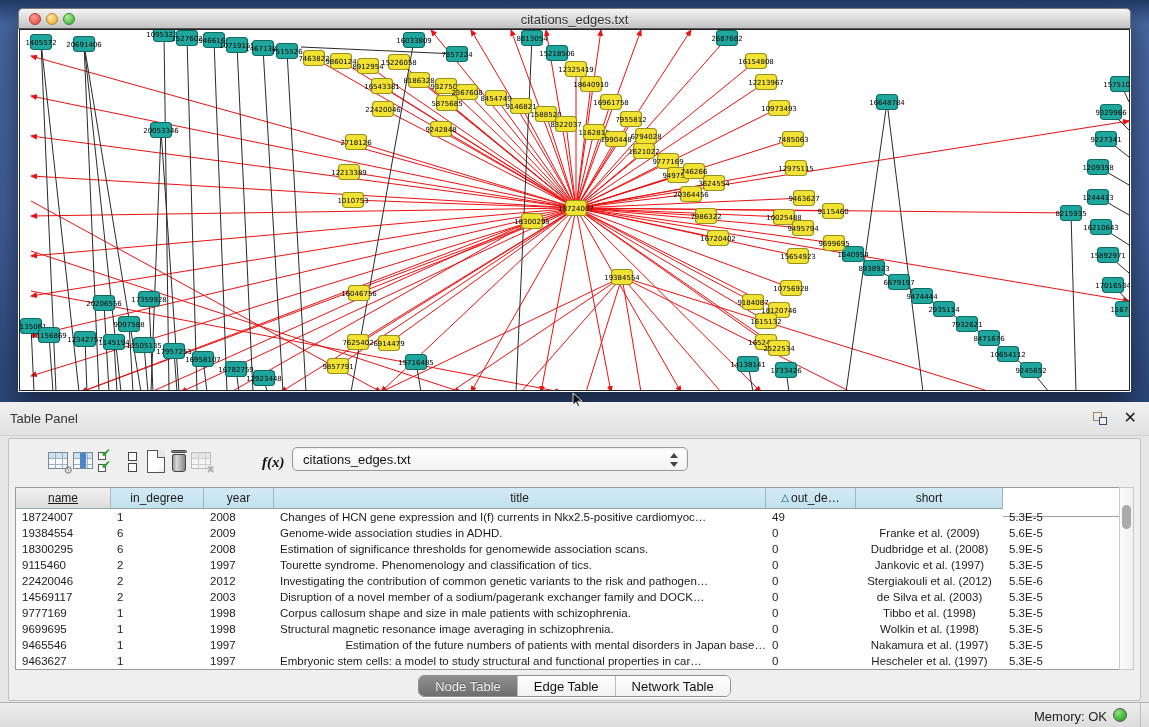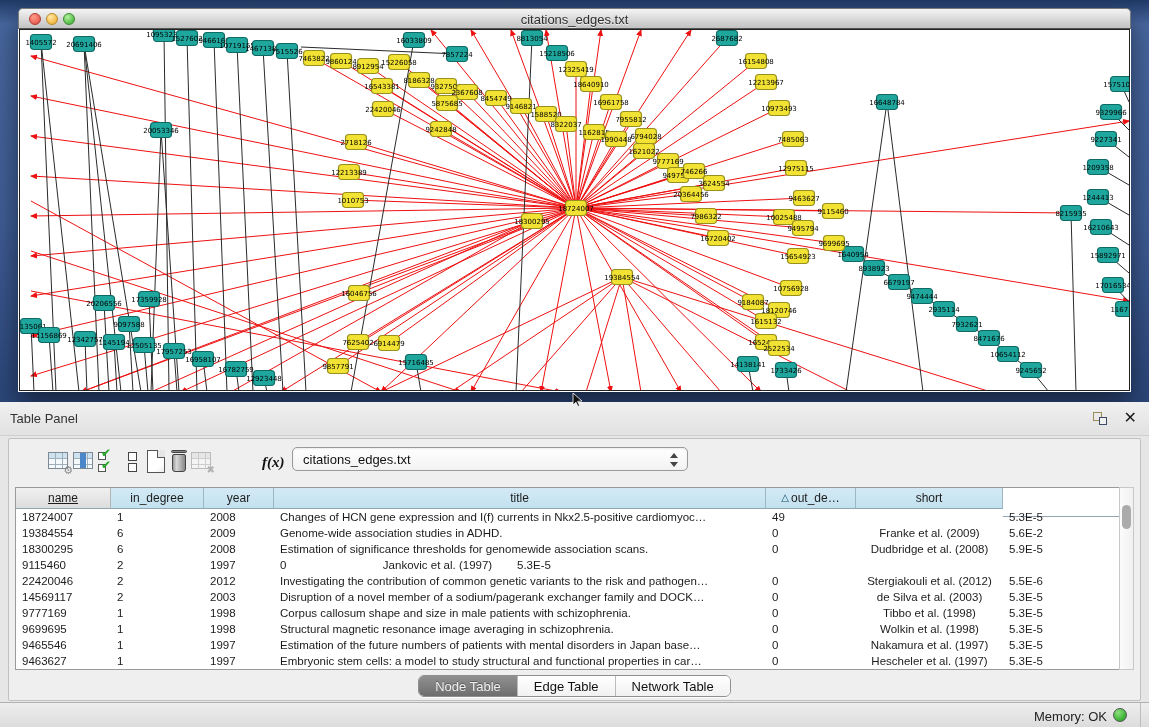--- a/index.html
+++ b/index.html
@@ -776,35 +776,36 @@
             <div class="t-cell center" style="width: 147px; margin-top: 38px;">Yano et al. (2008)</div>
             <div class="t-cell" style="width: 117px;">5.3E-5</div>
           </div>
           <div class="t-row">
             <div class="t-cell" style="width: 95px;">19384554</div>
             <div class="t-cell" style="width: 93px;">6</div>
             <div class="t-cell" style="width: 70px;">2009</div>
             <div class="t-cell" style="width: 492px;">Genome-wide association studies in ADHD.</div>
             <div class="t-cell" style="width: 90px;">0</div>
             <div class="t-cell center" style="width: 147px;">Franke et al. (2009)</div>
-            <div class="t-cell" style="width: 117px;">5.6E-2</div>
+            <div class="t-cell" style="width: 117px;">5.6E-5</div>
           </div>
           <div class="t-row">
             <div class="t-cell" style="width: 95px;">18300295</div>
             <div class="t-cell" style="width: 93px;">6</div>
             <div class="t-cell" style="width: 70px;">2008</div>
             <div class="t-cell" style="width: 492px;">Estimation of significance thresholds for genomewide association scans.</div>
             <div class="t-cell" style="width: 90px;">0</div>
             <div class="t-cell center" style="width: 147px;">Dudbridge et al. (2008)</div>
             <div class="t-cell" style="width: 117px;">5.9E-5</div>
           </div>
           <div class="t-row">
             <div class="t-cell" style="width: 95px;">9115460</div>
             <div class="t-cell" style="width: 93px;">2</div>
             <div class="t-cell" style="width: 70px;">1997</div>
+            <div class="t-cell" style="width: 492px;">Tourette syndrome. Phenomenology and classification of tics.</div>
             <div class="t-cell" style="width: 90px;">0</div>
             <div class="t-cell center" style="width: 147px;">Jankovic et al. (1997)</div>
             <div class="t-cell" style="width: 117px;">5.3E-5</div>
           </div>
           <div class="t-row">
             <div class="t-cell" style="width: 95px;">22420046</div>
             <div class="t-cell" style="width: 93px;">2</div>
             <div class="t-cell" style="width: 70px;">2012</div>
             <div class="t-cell" style="width: 492px;">Investigating the contribution of common genetic variants to the risk and pathogen…</div>
             <div class="t-cell" style="width: 90px;">0</div>
@@ -835,21 +836,21 @@
             <div class="t-cell" style="width: 70px;">1998</div>
             <div class="t-cell" style="width: 492px;">Structural magnetic resonance image averaging in schizophrenia.</div>
             <div class="t-cell" style="width: 90px;">0</div>
             <div class="t-cell center" style="width: 147px;">Wolkin et al. (1998)</div>
             <div class="t-cell" style="width: 117px;">5.3E-5</div>
           </div>
           <div class="t-row">
             <div class="t-cell" style="width: 95px;">9465546</div>
             <div class="t-cell" style="width: 93px;">1</div>
             <div class="t-cell" style="width: 70px;">1997</div>
-            <div class="t-cell" style="width: 492px;">Estimation of the future numbers of patients with mental disorders in Japan base…</div>
+            <div class="t-cell" style="width: 492px; text-align: right;">Estimation of the future numbers of patients with mental disorders in Japan base…</div>
             <div class="t-cell" style="width: 90px;">0</div>
             <div class="t-cell center" style="width: 147px;">Nakamura et al. (1997)</div>
             <div class="t-cell" style="width: 117px;">5.3E-5</div>
           </div>
           <div class="t-row">
             <div class="t-cell" style="width: 95px;">9463627</div>
             <div class="t-cell" style="width: 93px;">1</div>
             <div class="t-cell" style="width: 70px;">1997</div>
             <div class="t-cell" style="width: 492px;">Embryonic stem cells: a model to study structural and functional properties in car…</div>
             <div class="t-cell" style="width: 90px;">0</div>

